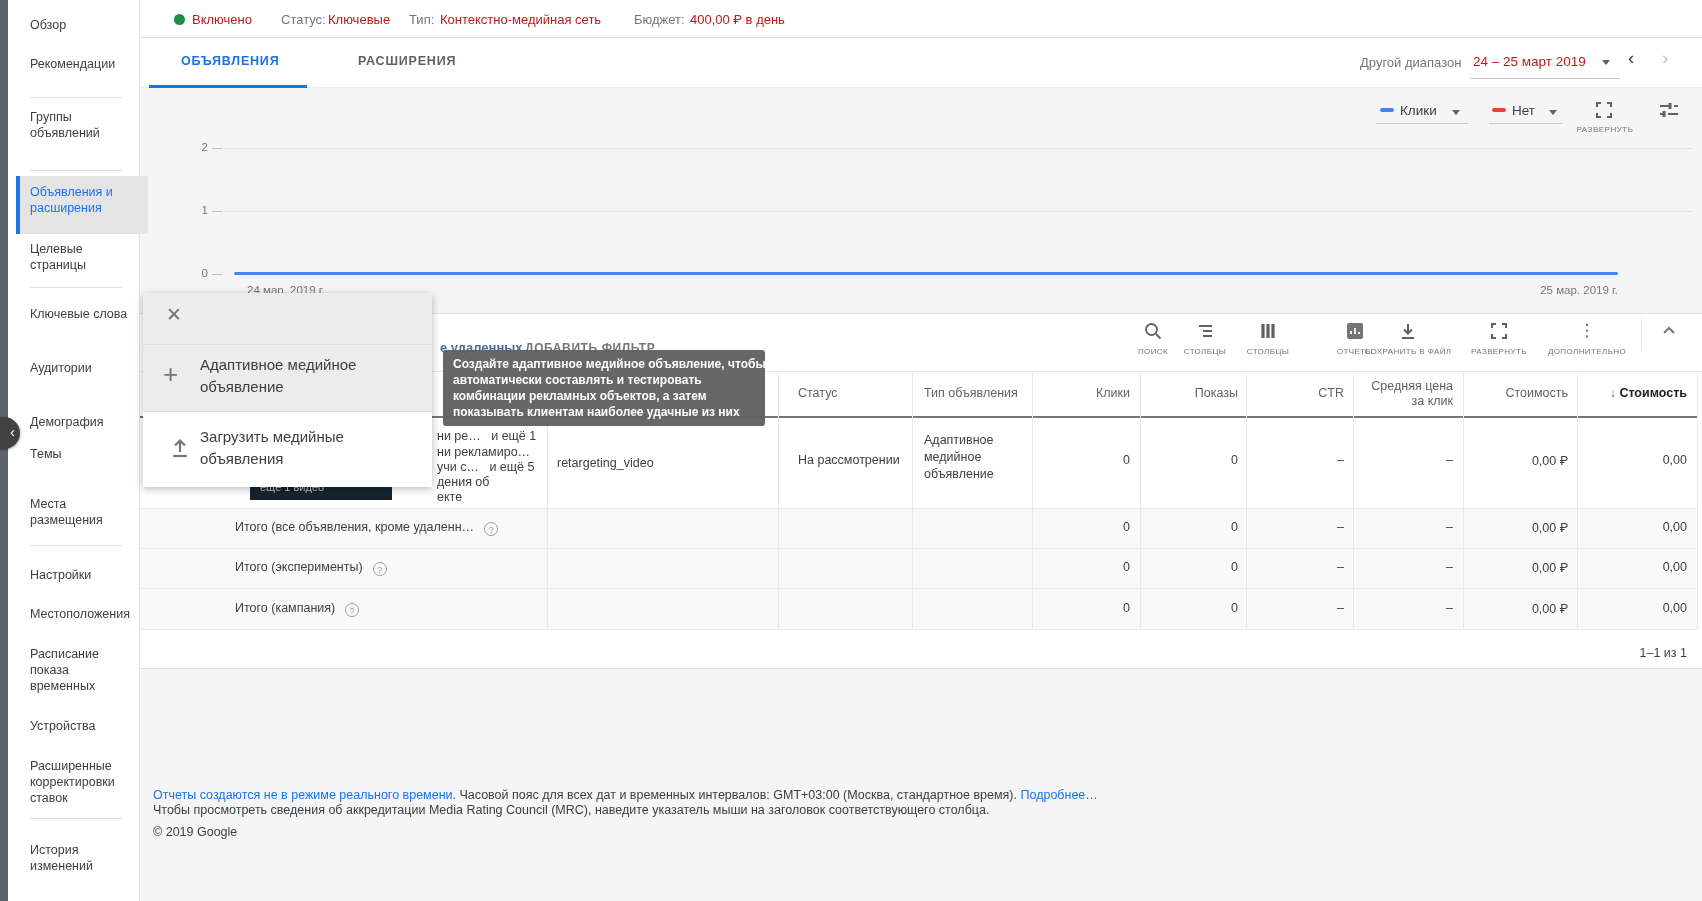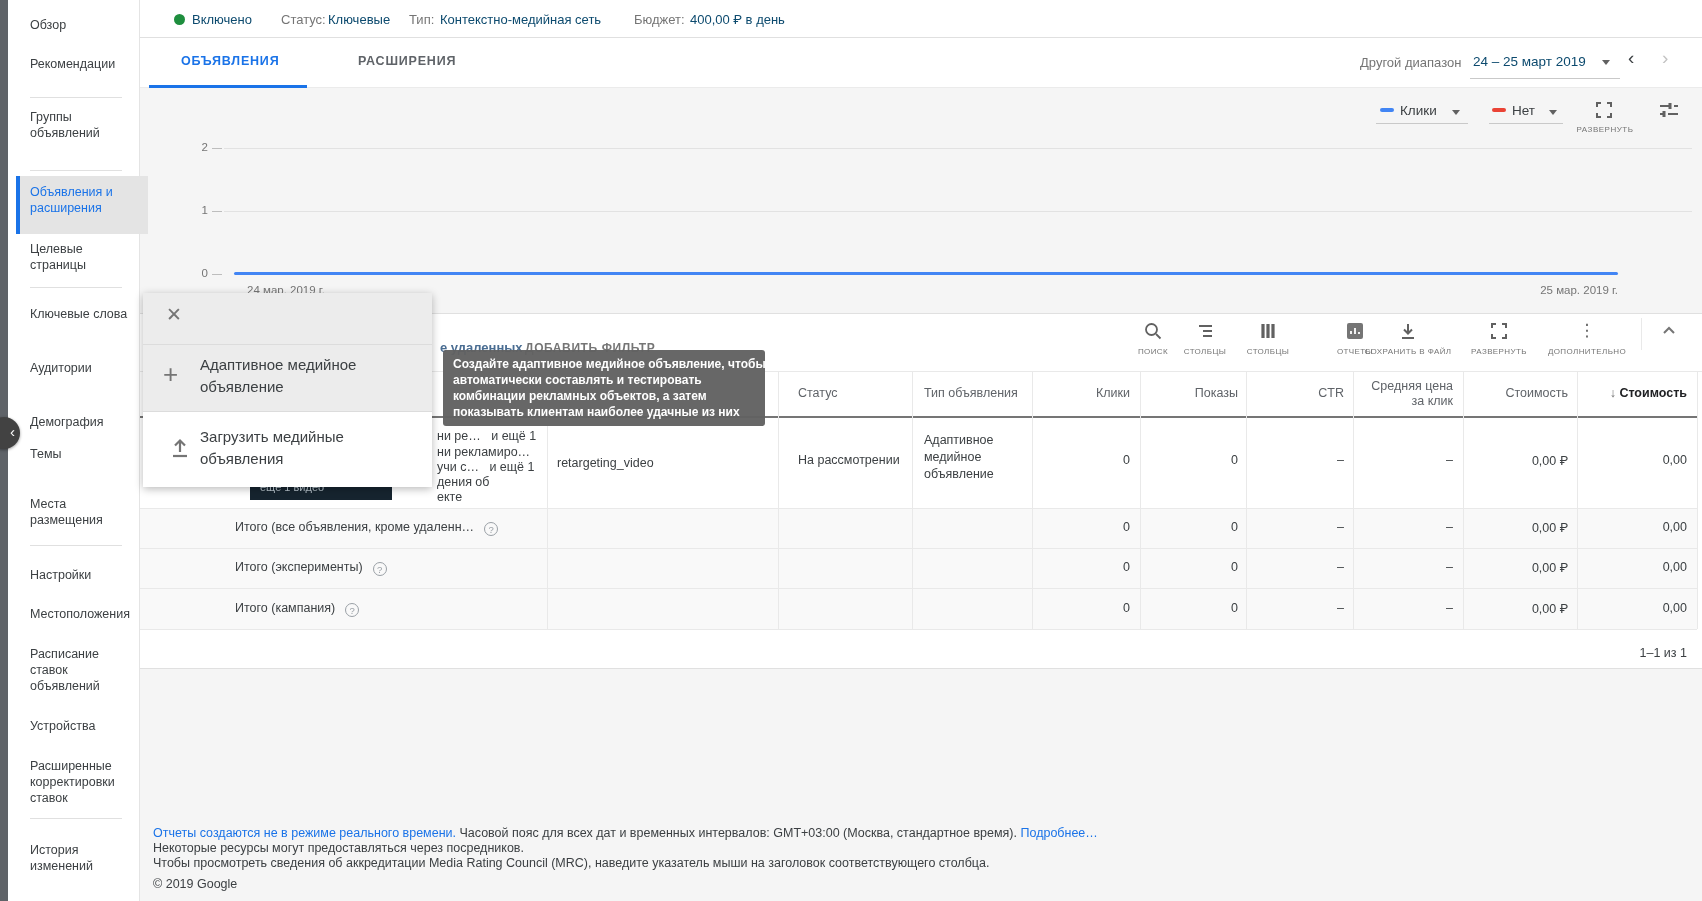--- a/index.html
+++ b/index.html
@@ -2,21 +2,21 @@
 <html><head>
 <meta charset="utf-8">
 <style>
   * { margin:0; padding:0; box-sizing:border-box; }
   html,body { width:1702px; height:901px; background:#fff; }
   body { font-family:"Liberation Sans", Roboto, sans-serif; color:#3c4043; }
   #screen { position:relative; width:1702px; height:901px; overflow:hidden; background:#f5f5f5; }
   .abs { position:absolute; }
   .r { text-align:right; }
   .gray { color:#757575; }
-  .dark { color:#0c4a6e; }
+  .dark { color:#b91c1c; }
   .link { color:#1a73e8; }
   
   #navstrip { left:0; top:0; width:8px; height:901px; background:#5f6368; }
   #sidebar { left:8px; top:0; width:132px; height:901px; background:#fff; border-right:1px solid #e4e4e4; }
   .side-item { position:absolute; left:22px; width:106px; font-size:12.5px; line-height:16px; color:#3c4043; cursor:pointer; }
   .side-item.active { color:#1a73e8; }
   .active-bg { left:8px; width:132px; top:176px; height:58px; background:#e4e4e4; }
   .active-bar { left:8px; width:4px; top:176px; height:58px; background:#1a73e8; }
   .side-div { position:absolute; left:22px; width:92px; height:1px; background:#e0e0e0; }
   #collapse-circle { left:-12px; top:417px; width:32px; height:32px; border-radius:50%; background:#424242; color:#fff; font-size:15px; text-align:right; line-height:30px; padding-right:5px; box-shadow:0 1px 3px rgba(0,0,0,.4); z-index:50; }
@@ -52,21 +52,21 @@
   
   #new-ad-menu { left:143px; top:293px; width:289px; height:194px; background:#fff; border-radius:2px; box-shadow:0 2px 8px rgba(0,0,0,.28); z-index:30; }
   .menu-head { position:absolute; left:0; top:0; width:289px; height:52px; background:#ececec; border-bottom:1px solid #dcdcdc; }
   .menu-item { position:absolute; left:0; width:289px; cursor:pointer; }
   .menu-item .mi-label { position:absolute; left:57px; top:9px; font-size:15px; line-height:22px; color:#3c4043; }
   #tooltip { left:443px; top:350px; width:322px; background:rgba(97,97,97,.96); border-radius:3px; padding:6px 10px; z-index:40; }
   #tooltip div { color:#fff; font-size:12px; font-weight:700; line-height:16px; white-space:nowrap; }
   #video-chip { left:250px; top:484px; width:142px; height:16px; background:#16242f; overflow:hidden; z-index:5; }
   #video-chip span { display:block; margin:-3px 0 0 10px; font-size:11px; color:#b6c2ca; }
   .frag { white-space:pre; }
-  #footer { left:153px; top:826px; font-size:12.5px; line-height:14.8px; color:#3c4043; }
+  #footer { left:153px; top:788px; font-size:12.5px; line-height:14.8px; color:#3c4043; }
   svg { display:block; }
 </style>
 </head>
 <body>
 
 <div id="screen">
 
   <div class="abs" id="navstrip"></div>
   <div class="abs" id="collapse-circle"><span>‹</span></div>
 
@@ -82,21 +82,21 @@
     <div class="side-item" style="top:241px">Целевые страницы</div>
     <div class="side-div" style="top:287px"></div>
     <div class="side-item" style="top:306px">Ключевые слова</div>
     <div class="side-item" style="top:360px">Аудитории</div>
     <div class="side-item" style="top:414px">Демография</div>
     <div class="side-item" style="top:446px">Темы</div>
     <div class="side-item" style="top:496px">Места размещения</div>
     <div class="side-div" style="top:545px"></div>
     <div class="side-item" style="top:567px">Настройки</div>
     <div class="side-item" style="top:606px">Местоположения</div>
-    <div class="side-item" style="top:646px">Расписание ставок объявлений</div>
+    <div class="side-item" style="top:646px">Расписание показа временных</div>
     <div class="side-item" style="top:718px">Устройства</div>
     <div class="side-item" style="top:758px">Расширенные корректировки ставок</div>
     <div class="side-div" style="top:818px"></div>
     <div class="side-item" style="top:842px">История изменений</div>
   </div>
 
   <div class="abs" id="topbar">
     <div class="abs" id="status-dot"></div>
     <div class="tb-txt dark" style="left:52px">Включено</div>
     <div class="tb-txt gray" style="left:141px">Статус:</div>
@@ -228,21 +228,21 @@
     <div class="th r" style="left:1223px; top:65px; width:90px">Средняя цена за клик</div>
     <div class="th r" style="left:1328px; width:100px">Стоимость</div>
     <div class="th r" style="left:1447px; width:100px; color:#202124; font-weight:700">
       <span style="color:#757575; font-weight:400">↓</span>
       <span>Стоимость</span>
     </div>
     <div class="abs" style="left:0; top:102px; width:1557px; height:2px; background:#757575"></div>
 
     <div class="cell frag" style="left:297px; top:115px">ни ре…   и ещё 1</div>
     <div class="cell frag" style="left:297px; top:131px">ни рекламиро…</div>
-    <div class="cell frag" style="left:297px; top:146px">учи с…   и ещё 1</div>
+    <div class="cell frag" style="left:297px; top:146px">учи с…   и ещё 5</div>
     <div class="cell link" style="left:297px; top:161px; cursor:pointer">дения об</div>
     <div class="cell link" style="left:297px; top:176px; cursor:pointer">екте</div>
     <div class="cell link" style="left:417px; top:142px; cursor:pointer">retargeting_video</div>
     <div class="cell" style="left:658px; top:139px">На рассмотрении</div>
     <div class="cell" style="left:784px; top:119px">Адаптивное</div>
     <div class="cell" style="left:784px; top:136px">медийное</div>
     <div class="cell" style="left:784px; top:153px">объявление</div>
     <div class="cell r" style="left:890px; top:139px; width:100px">0</div>
     <div class="cell r" style="left:998px; top:139px; width:100px">0</div>
     <div class="cell r" style="left:1104px; top:139px; width:100px">–</div>
@@ -321,18 +321,17 @@
 
   <div class="abs" id="tooltip">
     <div>Создайте адаптивное медийное объявление, чтобы</div>
     <div>автоматически составлять и тестировать</div>
     <div>комбинации рекламных объектов, а затем</div>
     <div>показывать клиентам наиболее удачные из них</div>
   </div>
 
   <div class="abs" id="footer">
     <div><span class="link" style="cursor:pointer">Отчеты создаются не в режиме реального времени.</span><span> Часовой пояс для всех дат и временных интервалов: GMT+03:00 (Москва, стандартное время). </span><span class="link" style="cursor:pointer">Подробнее…</span></div>
-    <div>Некоторые ресурсы могут предоставляться через посредников.</div>
     <div>Чтобы просмотреть сведения об аккредитации Media Rating Council (MRC), наведите указатель мыши на заголовок соответствующего столбца.</div>
     <div style="margin-top:7px">© 2019 Google</div>
   </div>
 
 </div>
 
 </body></html>

